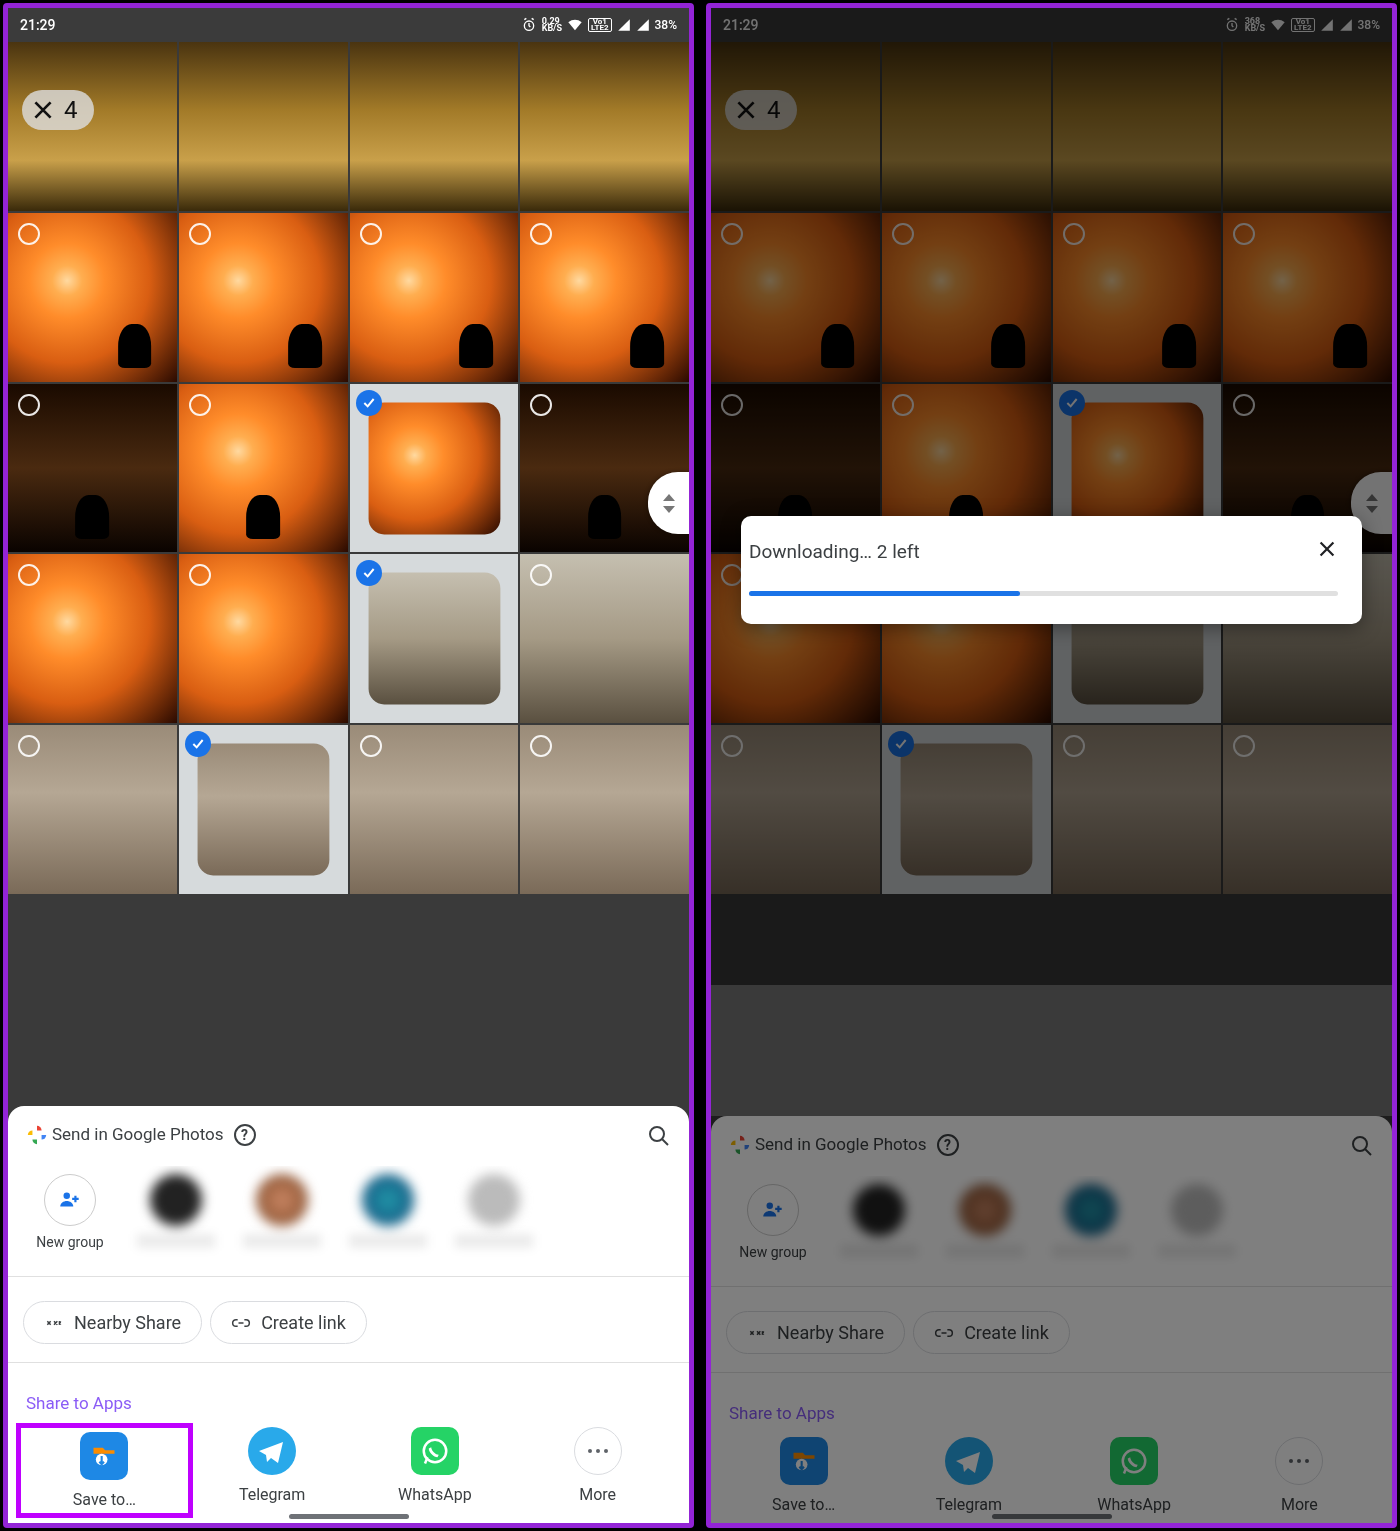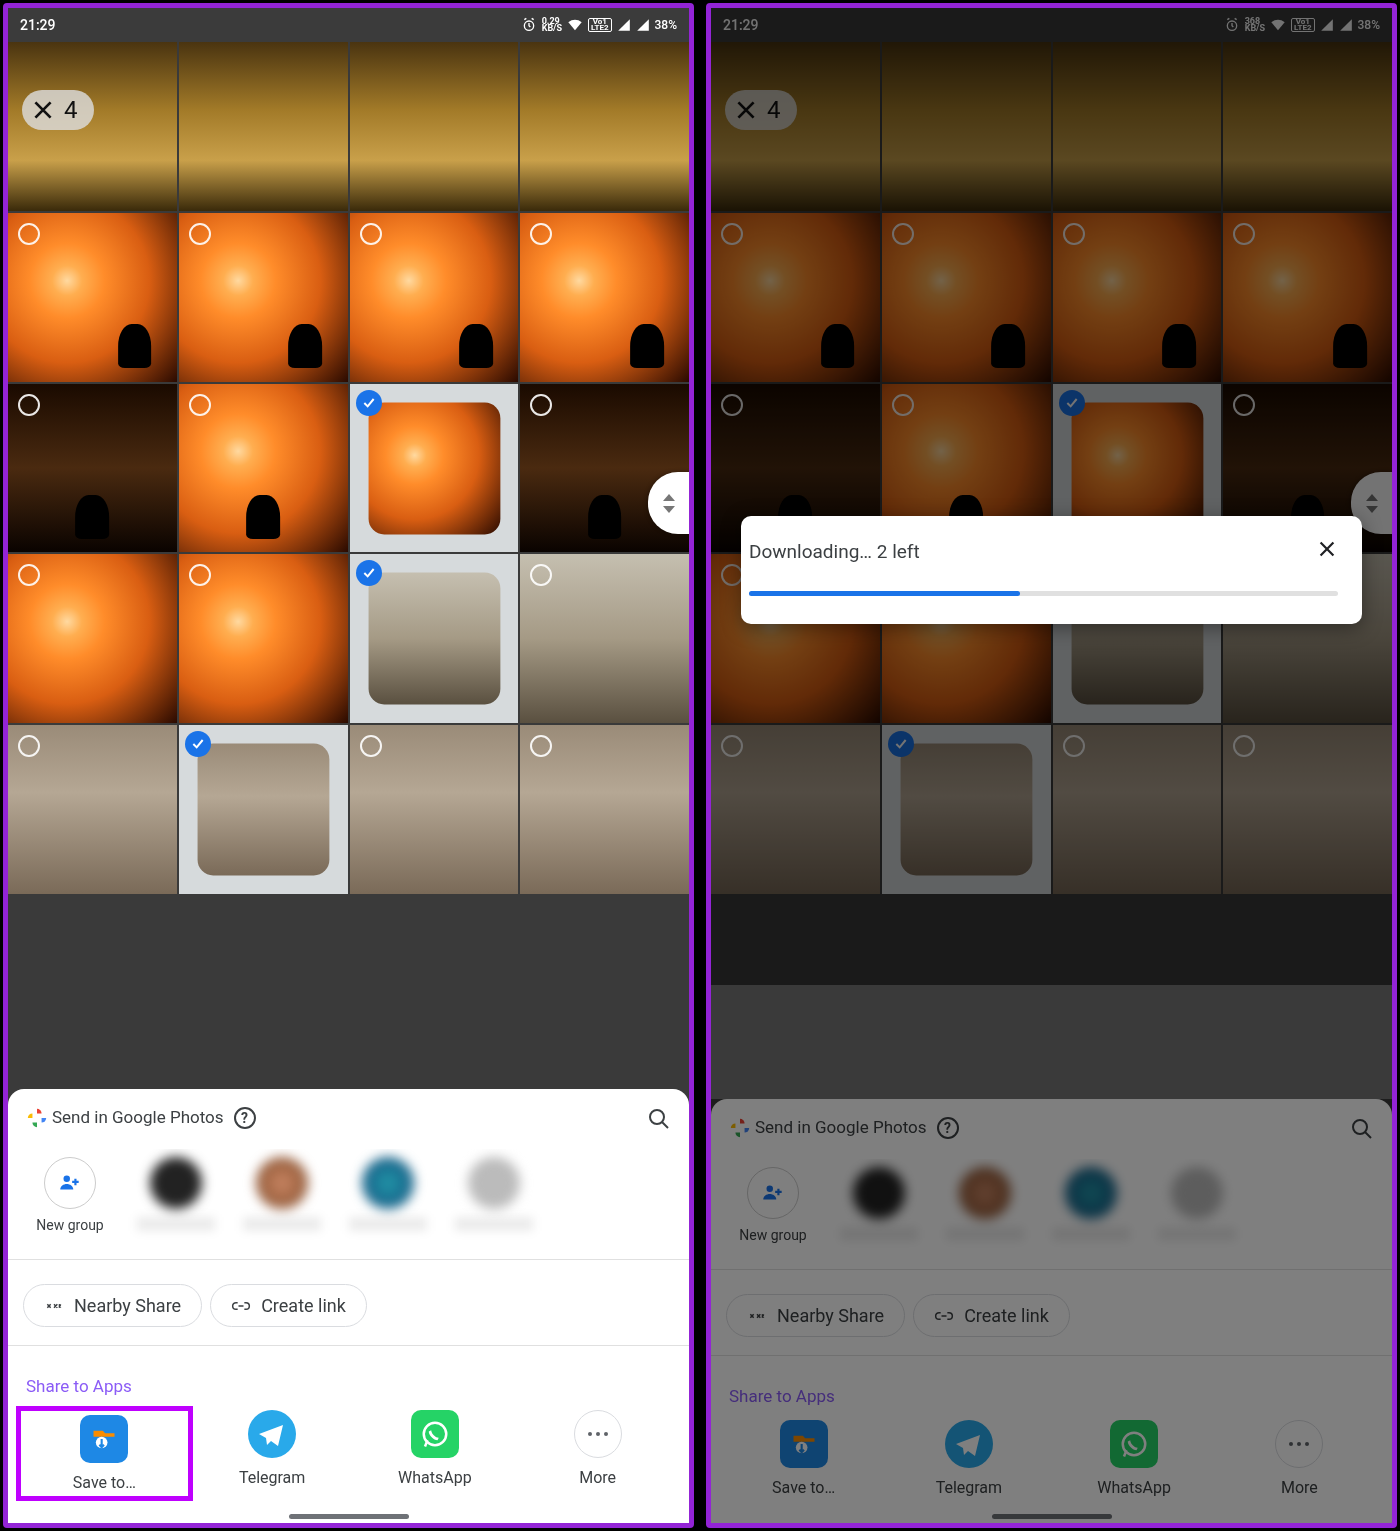--- a/index.html
+++ b/index.html
@@ -124,21 +124,21 @@
   .action-row {
     display:flex; gap:8px; padding: 14px 18px 8px 15px;
   }
   .chip {
     display:flex; align-items:center; gap:10px;
     padding: 10px 20px; border:1.5px solid #dadce0;
     border-radius: 999px; font-size:18px; color:#3c4043;
   }
   .chip svg{ width:20px; height:20px; stroke:#3c4043; fill:none; stroke-width:1.8;}
   .share-apps-label { padding: 20px 18px 6px 18px; color:#8b5cf6; font-size:17px;}
-  .apps-row { display:flex; padding: 8px 10px 26px 10px;}
+  .apps-row { display:flex; padding: 8px 10px 9px 10px;}
   .app { flex:1; display:flex; flex-direction:column; align-items:center; gap:10px; font-size:16px; color:#3c4043;}
   .app .icon { width:48px; height:48px; border-radius:10px; display:flex; align-items:center; justify-content:center;}
   .highlight-box { border: 5px solid #bf00ff; border-radius:0; padding: 4px 2px; margin:-4px -2px;}
   .nav-handle { position:absolute; bottom:4px; left:50%; transform:translateX(-50%); width:120px; height:5px; background:#5f6368; opacity:0.9; border-radius:3px;}
   
   .dialog {
     position:absolute; left:30px; right:30px; top:508px;
     background:#fff; border-radius:10px; padding:22px 24px 28px 8px;
     box-shadow: 0 4px 20px rgba(0,0,0,0.4);
     z-index:10;

